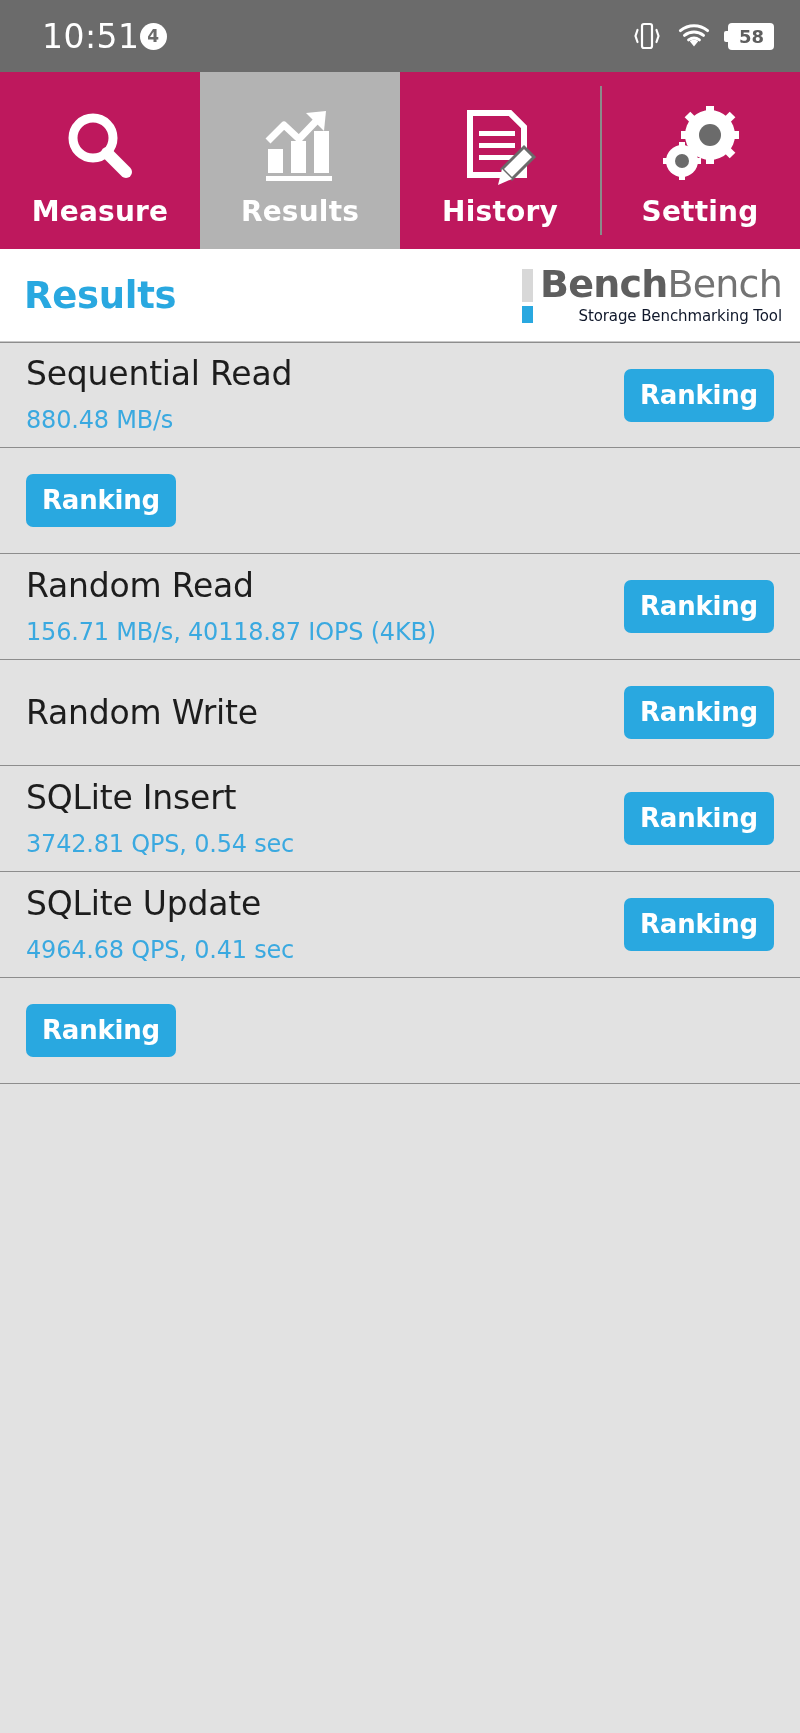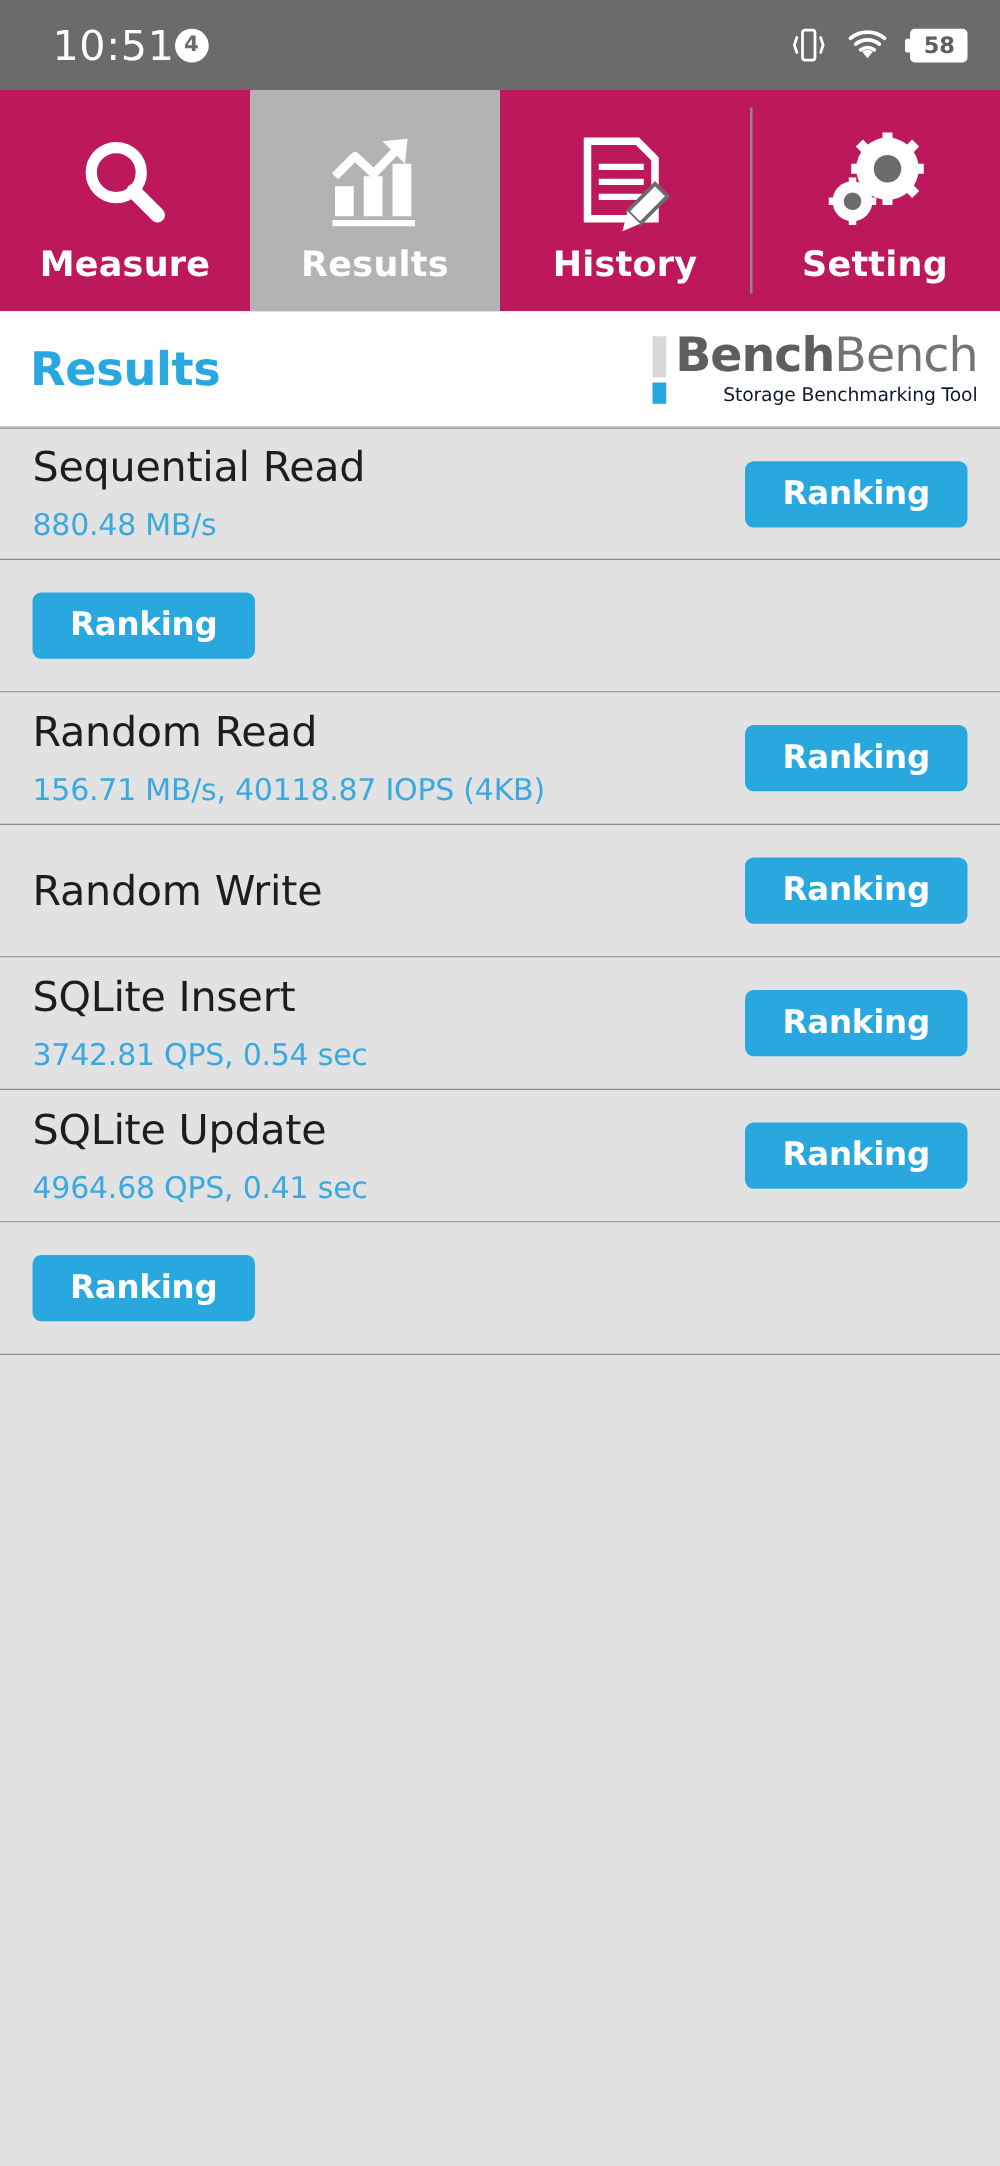--- a/index.html
+++ b/index.html
@@ -174,21 +174,21 @@
     letter-spacing: -0.2px;
     line-height: 1.1;
   }
   .ranking-btn {
     background: #29a8e0;
     color: #ffffff;
     font-size: 26px;
     font-weight: bold;
     border: none;
     border-radius: 7px;
-    padding: 13px 30px 14px;
+    padding: 13px 16px 14px;
     cursor: pointer;
     letter-spacing: -0.2px;
     font-family: "DejaVu Sans", sans-serif;
     line-height: 1;
   }
   .filler { flex: 1; background: #e2e2e2; }
   .screen { display: flex; flex-direction: column; height: 1733px; }
 </style>
 </head>
 <body>

